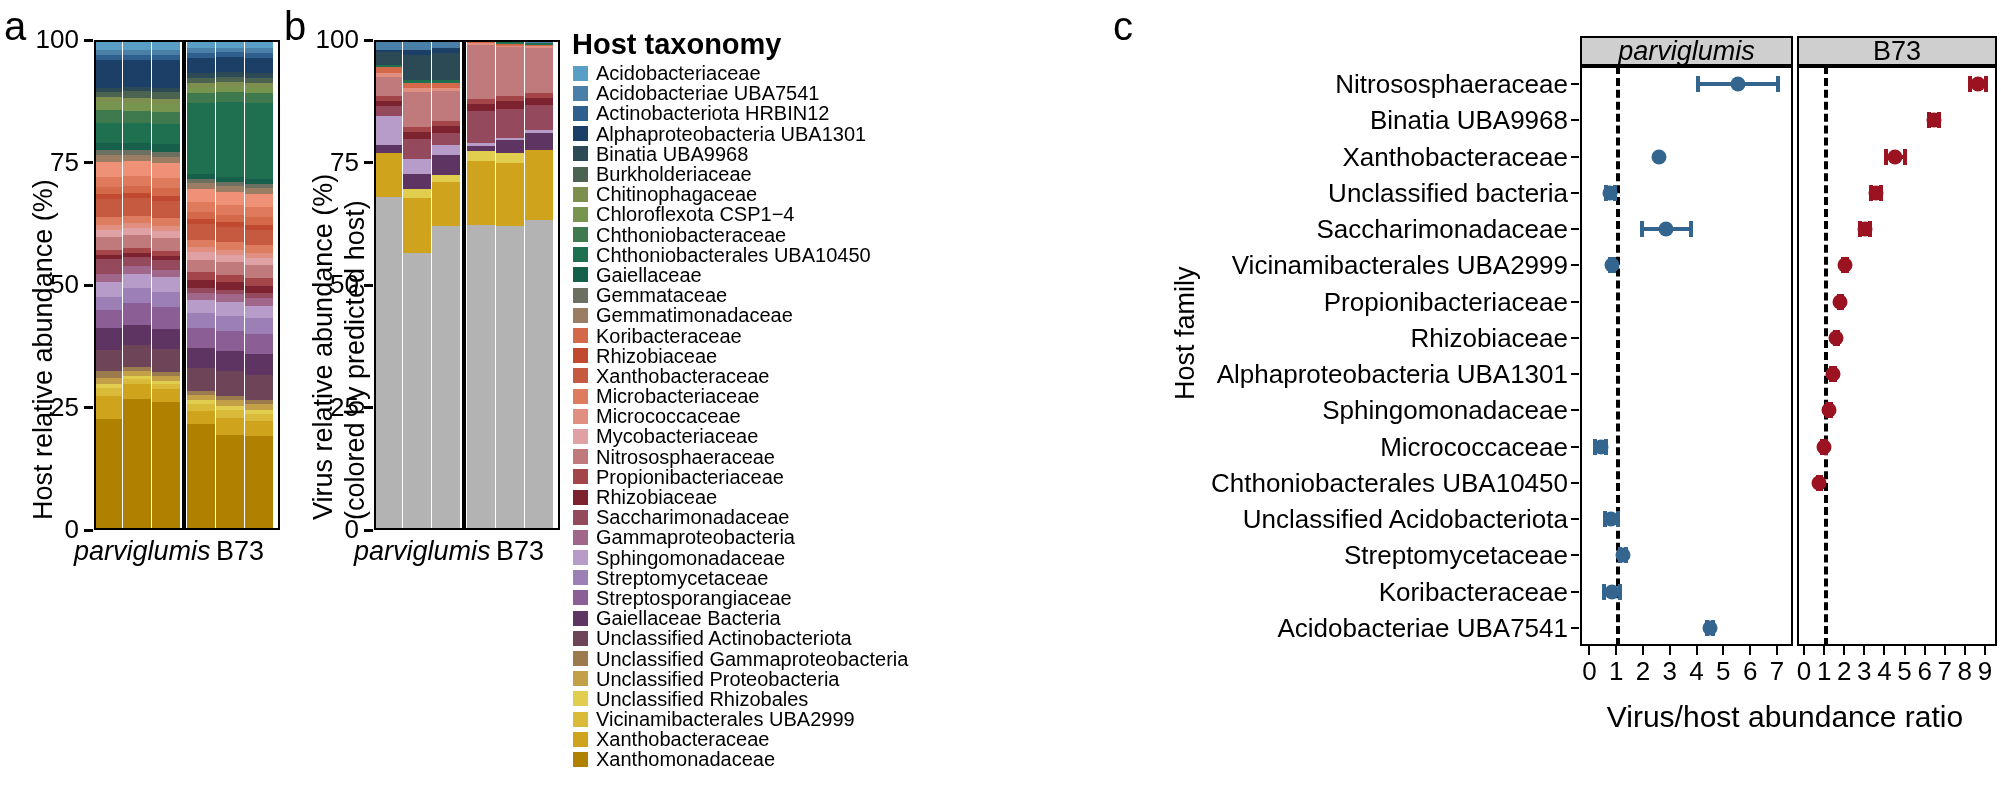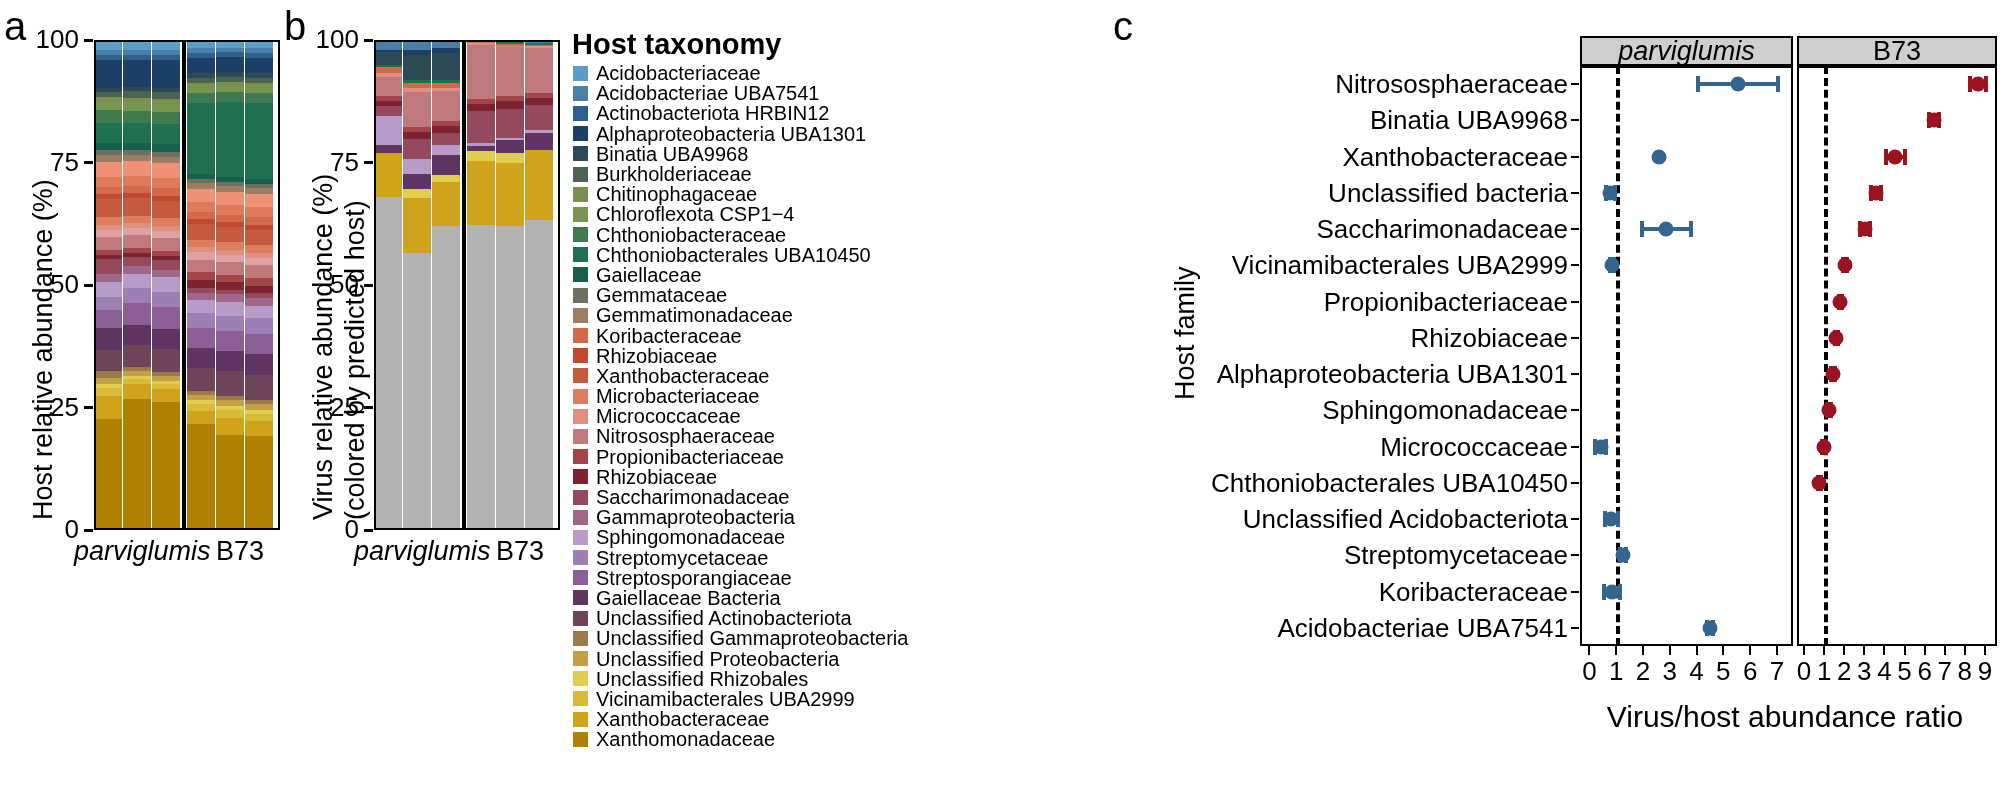--- a/index.html
+++ b/index.html
@@ -162,20 +162,24 @@
           <span class="sw" style="background: rgb(198, 90, 65);"></span>
           <span class="lt">Xanthobacteraceae</span>
         </li>
         <li>
           <span class="sw" style="background: rgb(221, 124, 94);"></span>
           <span class="lt">Microbacteriaceae</span>
         </li>
         <li>
           <span class="sw" style="background: rgb(224, 143, 128);"></span>
           <span class="lt">Micrococcaceae</span>
+        </li>
+        <li>
+          <span class="sw" style="background: rgb(223, 161, 163);"></span>
+          <span class="lt">Mycobacteriaceae</span>
         </li>
         <li>
           <span class="sw" style="background: rgb(192, 122, 124);"></span>
           <span class="lt">Nitrososphaeraceae</span>
         </li>
         <li>
           <span class="sw" style="background: rgb(164, 69, 74);"></span>
           <span class="lt">Propionibacteriaceae</span>
         </li>
         <li>

